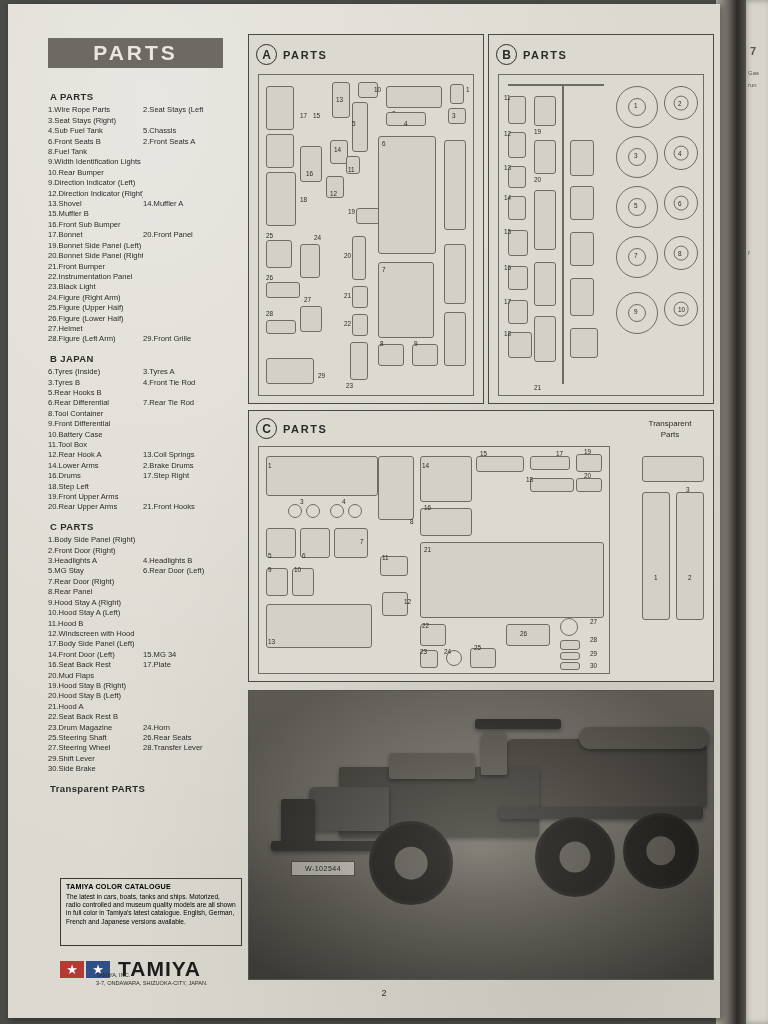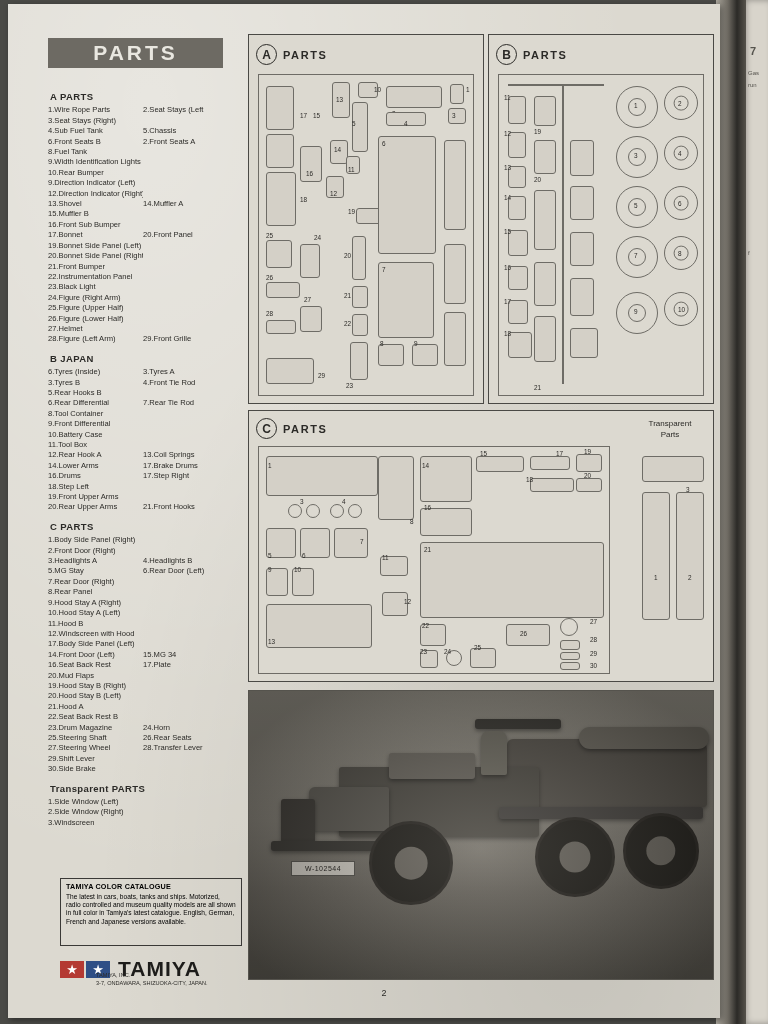--- a/index.html
+++ b/index.html
@@ -400,21 +400,21 @@
     <li>
         <span class="c">11.Tool Box</span>
         <span class="c"></span>
       </li>
     <li>
         <span class="c">12.Rear Hook A</span>
         <span class="c">13.Coil Springs</span>
       </li>
     <li>
         <span class="c">14.Lower Arms</span>
-        <span class="c">17.Brake Drums</span>
+        <span class="c">2.Brake Drums</span>
       </li>
     <li>
         <span class="c">16.Drums</span>
         <span class="c">17.Step Right</span>
       </li>
     <li>
         <span class="c">18.Step Left</span>
         <span class="c"></span>
       </li>
     <li>
@@ -557,34 +557,20 @@
         <span class="c"></span>
         <span class="c"></span>
       </li>
     <li>
         <span class="c"></span>
         <span class="c"></span>
       </li>
   </ul>
 
   <div class="grp-title sp">Transparent PARTS</div>
-  <ul class="plist">
-    <li>
-        <span class="c">1.Side Window (Left)</span>
-        <span class="c"></span>
-      </li>
-    <li>
-        <span class="c">2.Side Window (Right)</span>
-        <span class="c"></span>
-      </li>
-    <li>
-        <span class="c">3.Windscreen</span>
-        <span class="c"></span>
-      </li>
-  </ul>
 </div>
 
 <div class="cat-box">
   <div class="cat-title">TAMIYA COLOR CATALOGUE</div>
   <div class="cat-body">The latest in cars, boats, tanks and ships. Motorized, radio controlled and museum quality models are all shown in full color in Tamiya's latest catalogue. English, German, French and Japanese versions available.</div>
 </div>
 
 <div class="logo-row">
   <div class="star-block">
     <div class="sq red">★</div>

